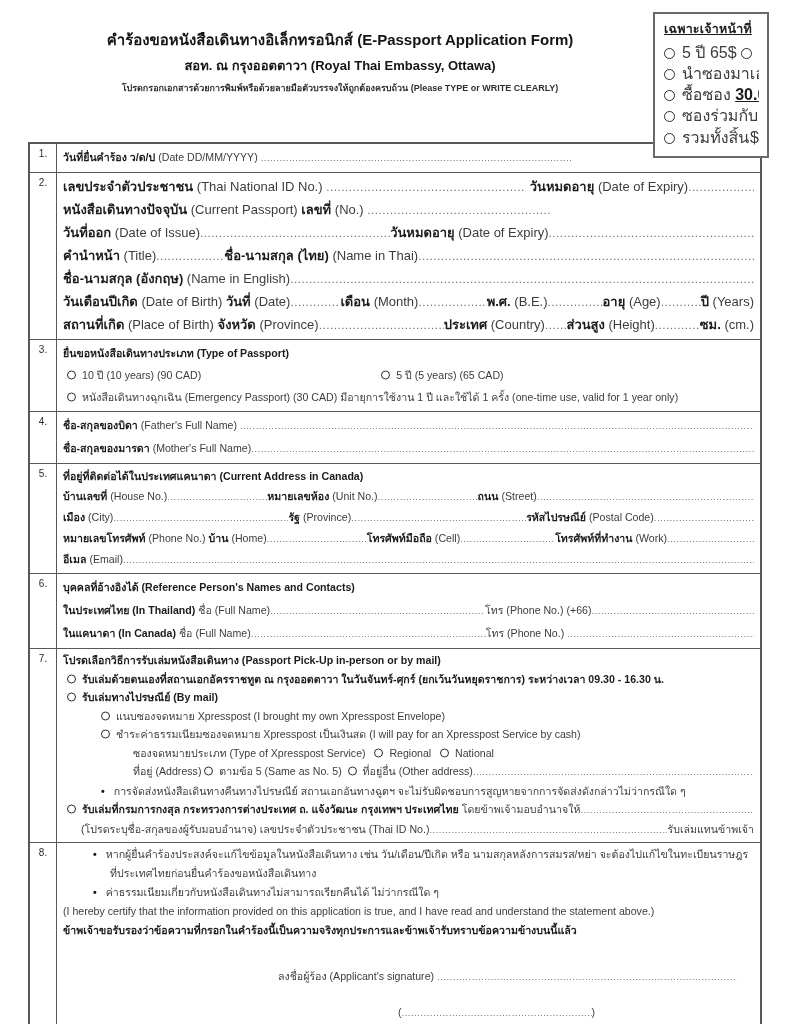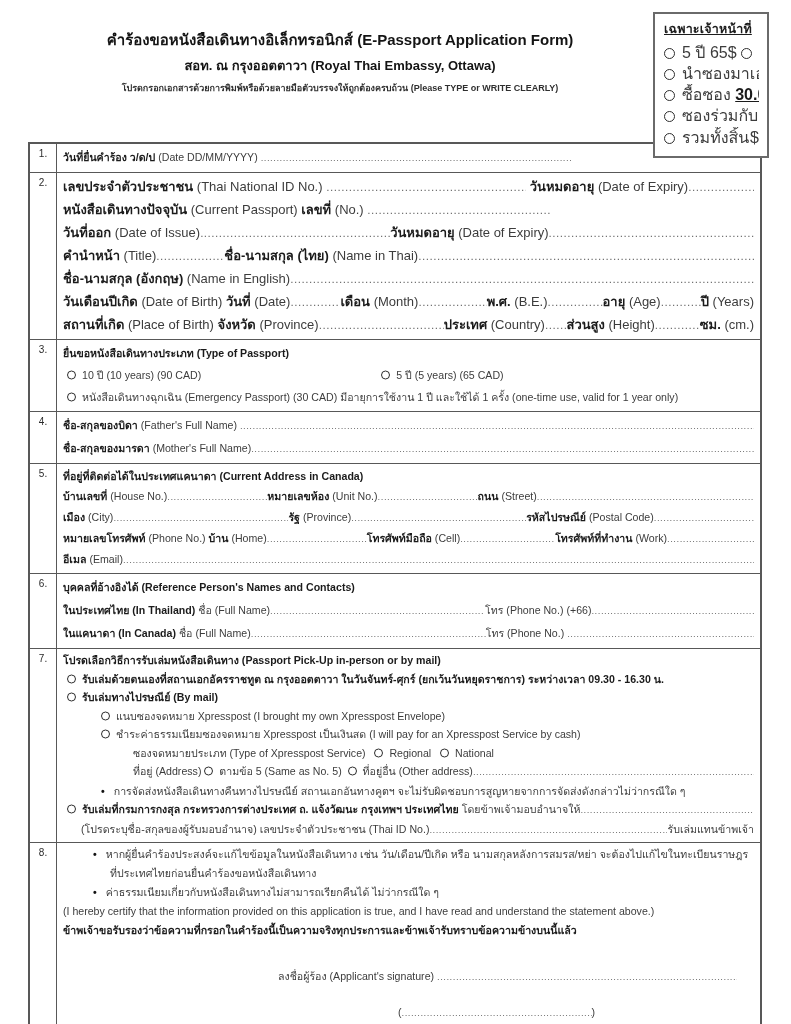--- a/index.html
+++ b/index.html
@@ -130,21 +130,21 @@
       <div class="trow">
         <div class="num">7.</div>
         <div class="cell" style="font-size: 10.6px;">
           <div class="line" style="min-height: 18.5px; line-height: 18.5px;"><span class="b">โปรดเลือกวิธีการรับเล่มหนังสือเดินทาง (Passport Pick-Up in-person or by mail)</span></div>
           <div class="line" style="min-height: 18.5px; line-height: 18.5px; padding-left: 4px;"><span class="radio"></span><span class="b">รับเล่มด้วยตนเองที่สถานเอกอัครราชทูต ณ กรุงออตตาวา ในวันจันทร์-ศุกร์ (ยกเว้นวันหยุดราชการ) ระหว่างเวลา 09.30 - 16.30 น.</span></div>
           <div class="line" style="min-height: 18.5px; line-height: 18.5px; padding-left: 4px;"><span class="radio"></span><span class="b">รับเล่มทางไปรษณีย์ (By mail)</span></div>
           <div class="line" style="min-height: 18.5px; line-height: 18.5px; padding-left: 38px;"><span class="radio"></span><span class="r">แนบซองจดหมาย Xpresspost (I brought my own Xpresspost Envelope)</span></div>
           <div class="line" style="min-height: 18.5px; line-height: 18.5px; padding-left: 38px;"><span class="radio"></span><span class="r">ชำระค่าธรรมเนียมซองจดหมาย Xpresspost เป็นเงินสด (I will pay for an Xpresspost Service by cash)</span></div>
           <div class="line" style="min-height: 18.5px; line-height: 18.5px; padding-left: 70px;"><span class="r">ซองจดหมายประเภท (Type of Xpresspost Service)   </span><span class="radio"></span><span class="r">Regional   </span><span class="radio"></span><span class="r">National</span></div>
           <div class="line" style="min-height: 18.5px; line-height: 18.5px; padding-left: 70px;"><span class="r">ที่อยู่ (Address) </span><span class="radio"></span><span class="r">ตามข้อ 5 (Same as No. 5)  </span><span class="radio"></span><span class="r">ที่อยู่อื่น (Other address)</span><span class="dots flex">........................................................................................................................................................................................................................................................................................................................</span></div>
-          <div class="line" style="min-height: 18.5px; line-height: 18.5px; padding-left: 38px;"><span class="bullet">•</span><span class="r">การจัดส่งหนังสือเดินทางคืนทางไปรษณีย์ สถานเอกอันทางคูตฯ จะไม่รับผิดชอบการสูญหายจากการจัดส่งดังกล่าวไม่ว่ากรณีใด ๆ</span></div>
+          <div class="line" style="min-height: 18.5px; line-height: 18.5px; padding-left: 38px;"><span class="bullet">•</span><span class="r">การจัดส่งหนังสือเดินทางคืนทางไปรษณีย์ สถานเอกอันทางฉูตฯ จะไม่รับผิดชอบการสูญหายจากการจัดส่งดังกล่าวไม่ว่ากรณีใด ๆ</span></div>
           <div class="line" style="min-height: 18.5px; line-height: 18.5px; padding-left: 4px;"><span class="radio"></span><span class="b">รับเล่มที่กรมการกงสุล กระทรวงการต่างประเทศ ถ. แจ้งวัฒนะ กรุงเทพฯ ประเทศไทย </span><span class="r">โดยข้าพเจ้ามอบอำนาจให้</span><span class="dots flex">........................................................................................................................................................................................................................................................................................................................</span></div>
           <div class="line" style="min-height: 18.5px; line-height: 18.5px; padding-left: 18px;"><span class="r">(โปรดระบุชื่อ-สกุลของผู้รับมอบอำนาจ) เลขประจำตัวประชาชน (Thai ID No.)</span><span class="dots flex">........................................................................................................................................................................................................................................................................................................................</span><span class="r">รับเล่มแทนข้าพเจ้า</span></div>
         </div>
       </div>
       <div class="trow">
         <div class="num">8.</div>
         <div class="cell" style="font-size: 10.6px;">
           <div class="line" style="min-height: 19px; line-height: 19px; padding-left: 30px;"><span class="bullet">•</span><span class="r">หากผู้ยื่นคำร้องประสงค์จะแก้ไขข้อมูลในหนังสือเดินทาง เช่น วัน/เดือน/ปีเกิด หรือ นามสกุลหลังการสมรส/หย่า จะต้องไปแก้ไขในทะเบียนราษฎร</span></div>
           <div class="line" style="min-height: 19px; line-height: 19px; padding-left: 47px;"><span class="r">ที่ประเทศไทยก่อนยื่นคำร้องขอหนังสือเดินทาง</span></div>
           <div class="line" style="min-height: 19px; line-height: 19px; padding-left: 30px;"><span class="bullet">•</span><span class="r">ค่าธรรมเนียมเกี่ยวกับหนังสือเดินทางไม่สามารถเรียกคืนได้ ไม่ว่ากรณีใด ๆ</span></div>

